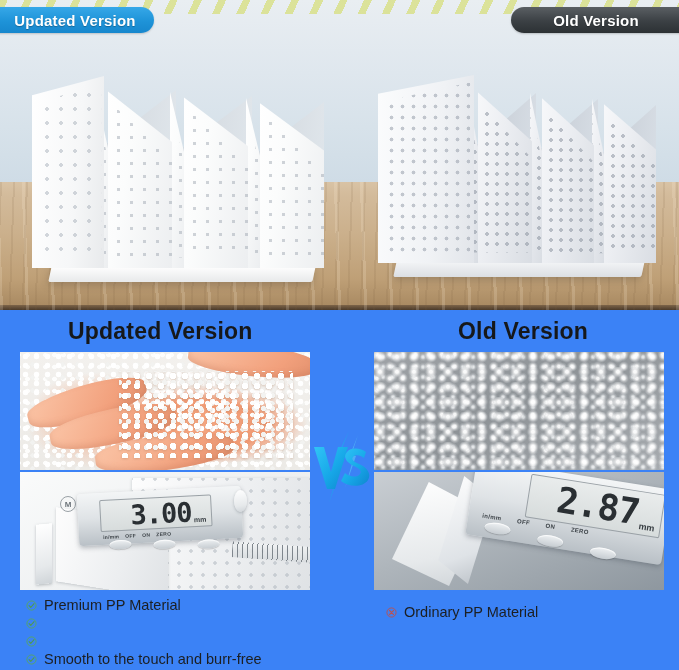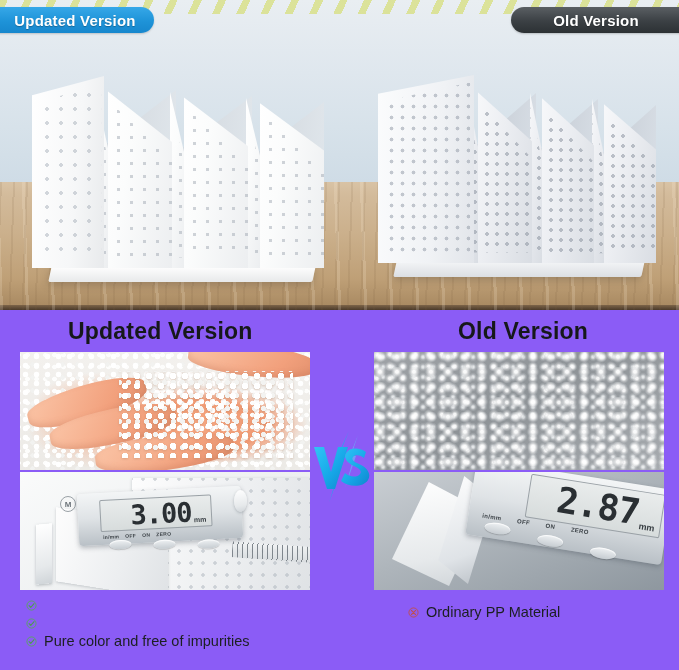--- a/index.html
+++ b/index.html
@@ -3,21 +3,21 @@
 <meta charset="utf-8">
 <title>Product Comparison</title>
 <style>
   * { box-sizing: border-box; margin: 0; padding: 0; }
   html, body {
     width: 679px; height: 670px;
     background: #ffffff;
     font-family: "Liberation Sans", sans-serif;
     overflow: hidden;
   }
-  #page { position: relative; width: 679px; height: 670px; background: #8b5cf6; }
+  #page { position: relative; width: 679px; height: 670px; background: #3b82f6; }
 
   
   .hero { position: absolute; left: 0; top: 0; width: 679px; height: 310px; overflow: hidden; }
   .hero-wall {
     position: absolute; left: 0; top: 0; width: 679px; height: 182px;
     background: linear-gradient(180deg, #e9eef2 0%, #dfe7ee 40%, #d7e2ea 70%, #cfdce6 100%);
   }
   .hero-stripes {
     position: absolute; left: 0; top: 0; width: 679px; height: 14px;
     background:
@@ -257,21 +257,21 @@
   }
 
   
   .vs {
     position: absolute; left: 311px; top: 430px; width: 60px; height: 74px; z-index: 8;
   }
 
   
   .bullets { position: absolute; }
   .bullets-left  { left: 26px;  top: 596px; }
-  .bullets-right { left: 408px; top: 598px; }
+  .bullets-right { left: 386px; top: 598px; }
 
   .bullet { display: flex; align-items: center; gap: 7px; white-space: nowrap; }
   .bullets-left  .bullet { height: 18px; }
   .bullets-right .bullet { height: 28px; }
 
   .bullet-text { font-size: 14.5px; color: #1c1f22; }
 
   .ico { width: 11px; height: 11px; flex: 0 0 11px; position: relative; }
   .ico svg { display: block; width: 11px; height: 11px; }
 </style>
@@ -456,41 +456,50 @@
 
   <div class="bullets bullets-left">
 
     <div class="bullet">
       <span class="ico">
         <svg viewBox="0 0 12 12">
             <circle cx="6" cy="6" r="5" fill="none" stroke="#5aa75e" stroke-width="1"></circle>
             <path d="M3.4 6.2 L5.2 8 L8.8 3.9" fill="none" stroke="#4e9a52" stroke-width="1.2" stroke-linecap="round" stroke-linejoin="round"></path>
           </svg>
       </span>
+      <span class="bullet-text">Premium PP Material</span>
     </div>
 
     <div class="bullet">
       <span class="ico">
         <svg viewBox="0 0 12 12">
             <circle cx="6" cy="6" r="5" fill="none" stroke="#5aa75e" stroke-width="1"></circle>
             <path d="M3.4 6.2 L5.2 8 L8.8 3.9" fill="none" stroke="#4e9a52" stroke-width="1.2" stroke-linecap="round" stroke-linejoin="round"></path>
           </svg>
       </span>
     </div>
 
     <div class="bullet">
       <span class="ico">
         <svg viewBox="0 0 12 12">
             <circle cx="6" cy="6" r="5" fill="none" stroke="#5aa75e" stroke-width="1"></circle>
             <path d="M3.4 6.2 L5.2 8 L8.8 3.9" fill="none" stroke="#4e9a52" stroke-width="1.2" stroke-linecap="round" stroke-linejoin="round"></path>
           </svg>
       </span>
-      <span class="bullet-text">Pure color and free of impurities</span>
-    </div>
-
+    </div>
+
+    <div class="bullet">
+      <span class="ico">
+        <svg viewBox="0 0 12 12">
+            <circle cx="6" cy="6" r="5" fill="none" stroke="#5aa75e" stroke-width="1"></circle>
+            <path d="M3.4 6.2 L5.2 8 L8.8 3.9" fill="none" stroke="#4e9a52" stroke-width="1.2" stroke-linecap="round" stroke-linejoin="round"></path>
+          </svg>
+      </span>
+      <span class="bullet-text">Smooth to the touch and burr-free</span>
+    </div>
   </div>
 
   <div class="bullets bullets-right">
 
     <div class="bullet">
       <span class="ico">
         <svg viewBox="0 0 12 12">
             <circle cx="6" cy="6" r="5" fill="none" stroke="#c0504d" stroke-width="1"></circle>
             <path d="M3.7 3.7 L8.3 8.3 M8.3 3.7 L3.7 8.3" stroke="#c0504d" stroke-width="1.2" stroke-linecap="round"></path>
           </svg>

